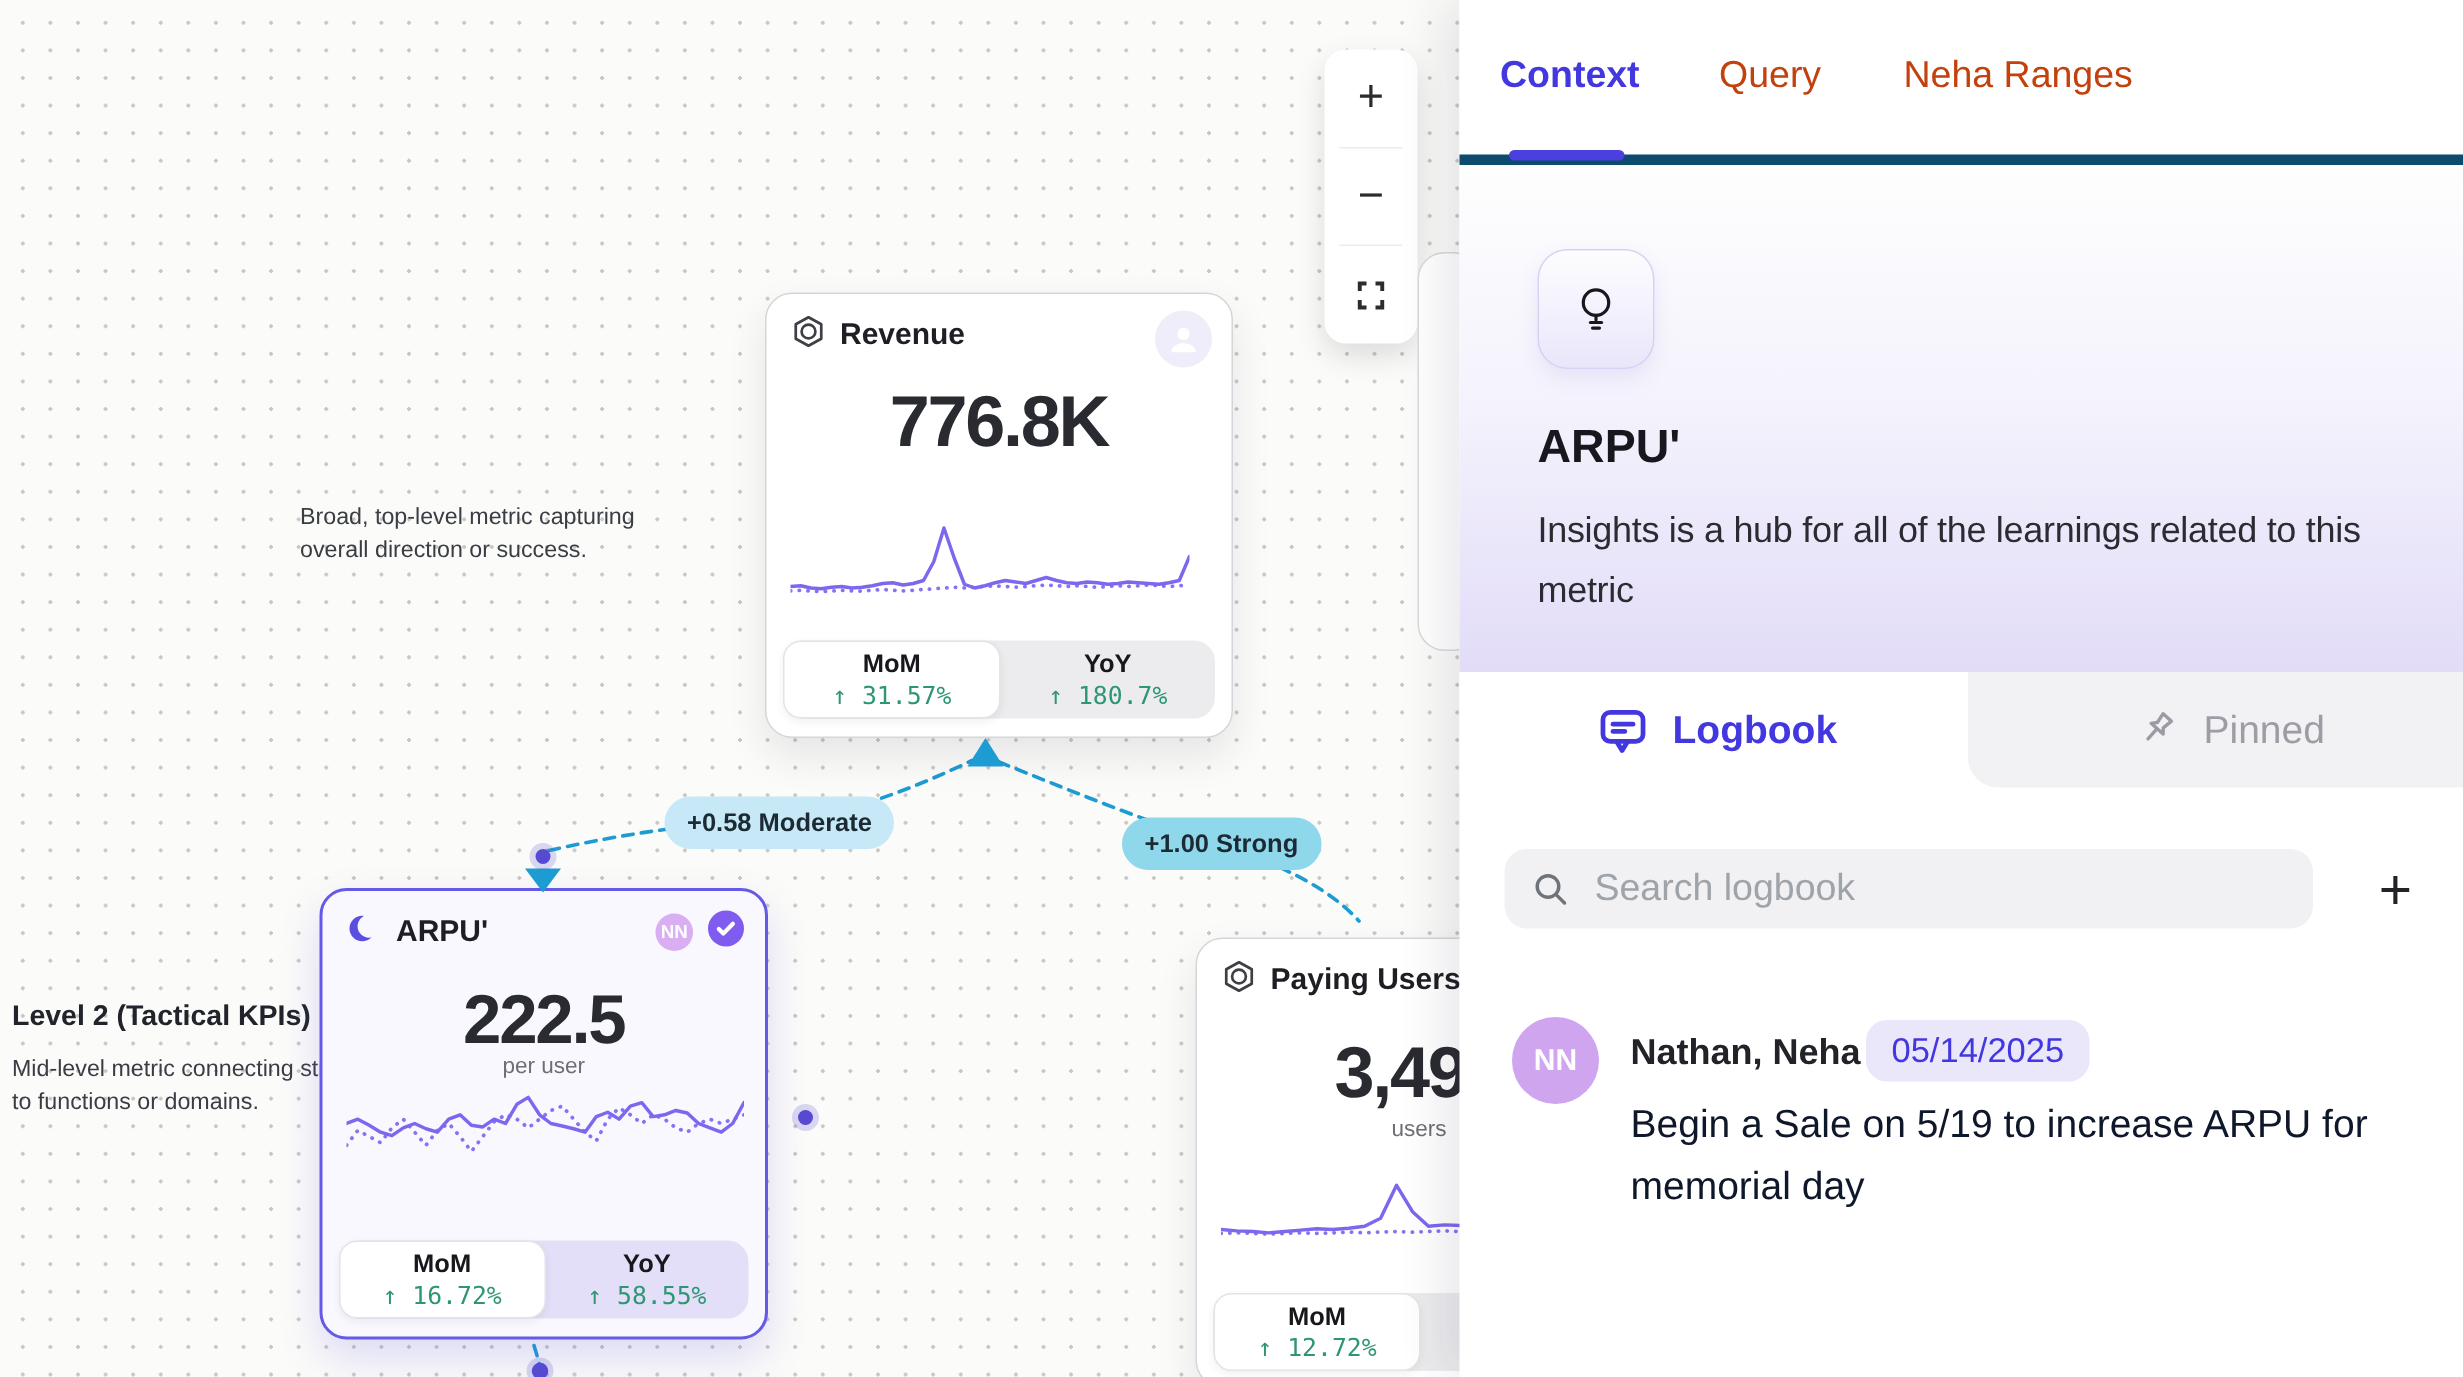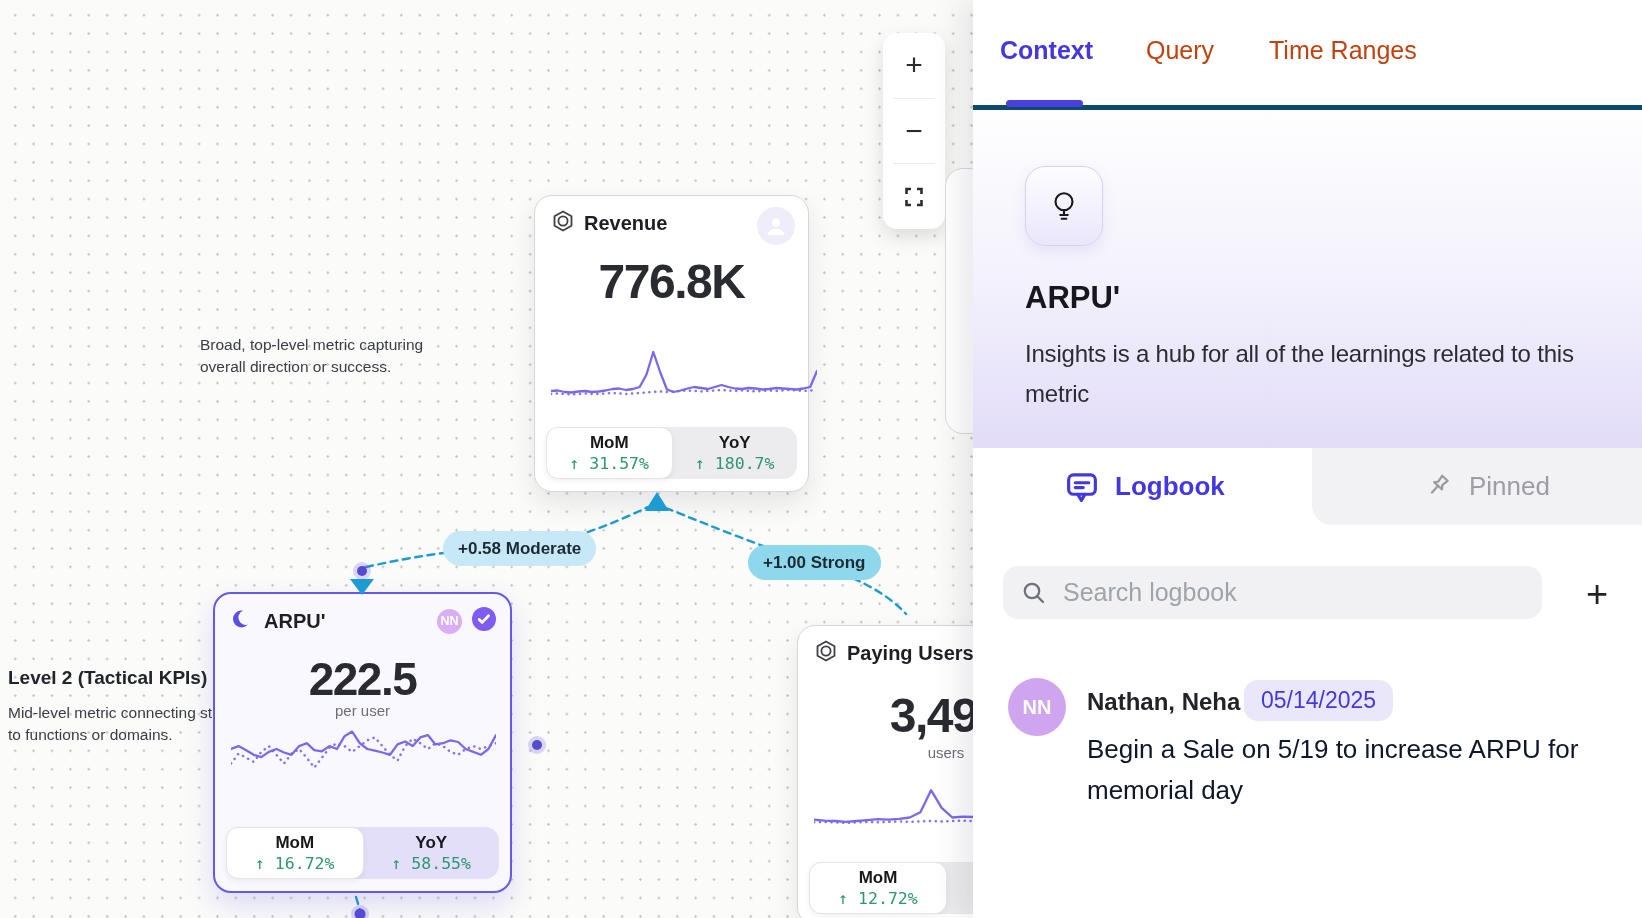--- a/index.html
+++ b/index.html
@@ -66,21 +66,21 @@
     font-size:30px; font-weight:500; color:#2c2c30; cursor:pointer; }
   .zoom-divider { height:1px; background:#ebebed; margin:0 10px; }
 
   .hidden-card-sliver { position:absolute; left:945px; top:168px; width:42px; height:266px; z-index:7;
     background:#fff; border:1px solid #d9d9db; border-radius:18px; }
 
   
   .panel { position:absolute; left:973px; top:0; width:669px; height:918px; z-index:8;
     background:#ffffff; box-shadow:-12px 0 28px rgba(40,40,70,0.10); }
   .tabbar { position:absolute; top:0; left:0; right:0; height:110px; background:#fff;
-    border-bottom:5px solid #0c4a6e; }
+    border-bottom:7px solid #0c4a6e; }
   .tab { position:absolute; top:36px; font-size:25px; font-weight:500; color:#c2410c; cursor:pointer; }
   .tab.active { color:#4338e0; font-weight:700; }
   .tab-underline { position:absolute; top:100px; left:33px; width:77px; height:7px;
     border-radius:4px; background:#4b3fe0; }
 
   .hero { position:absolute; top:110px; left:0; right:0; height:338px;
     background:linear-gradient(180deg,#fefefe 0%,#f4f2fc 48%,#e2dcf8 100%); }
   .hero-tile { position:absolute; left:52px; top:56px; width:78px; height:80px; border-radius:20px;
     background:linear-gradient(180deg,#fdfdff,#eae6fb); border:1px solid #d7d1f4;
     box-shadow:0 6px 14px rgba(90,80,200,0.10); display:flex; align-items:center; justify-content:center; }
@@ -130,21 +130,21 @@
     <h3>Level 2 (Tactical KPIs)</h3>
     <p>Mid-level metric connecting strategy to functions or domains.</p>
   </div>
 
   <svg class="edge-layer" style="z-index:2;">
     <path class="edge-path" d="M 366 567 C 415 556, 462 549, 505 548 C 556 547, 606 527, 648 507"></path>
     <path class="edge-path" d="M 666 508 C 706 524, 762 547, 804 560 C 856 576, 888 594, 906 614"></path>
     <path class="edge-path" d="M 356 897 C 358 904, 360 909, 360 913"></path>
   </svg>
 
-  <div class="card" style="left:534px; top:195px; width:275px; height:297px;">
+  <div class="card" style="left:510px; top:195px; width:312px; height:297px;">
     <div class="card-header">
       <span>
         <svg width="24" height="24" viewBox="0 0 24 24" fill="none" stroke="#3f3f46" stroke-width="1.8" stroke-linejoin="round">
           <polygon points="12,2.5 20.5,7.2 20.5,16.8 12,21.5 3.5,16.8 3.5,7.2"></polygon>
           <circle cx="12" cy="12" r="4.6"></circle>
         </svg>
       </span>
       <span class="card-title">Revenue</span>
       <span class="header-spacer"></span>
       <span class="avatar-chip">
@@ -266,21 +266,21 @@
     </div>
   </div>
 
   <div class="hidden-card-sliver"></div>
 
   <div class="panel">
 
     <div class="tabbar">
       <div class="tab active" style="left:27px;">Context</div>
       <div class="tab" style="left:173px;">Query</div>
-      <div class="tab" style="left:296px;">Time Ranges</div>
+      <div class="tab" style="left:296px;">Neha Ranges</div>
       <div class="tab-underline"></div>
     </div>
 
     <div class="hero">
       <div class="hero-tile">
         <svg width="36" height="36" viewBox="0 0 34 34" fill="none" stroke="#17171c" stroke-width="2" stroke-linecap="round">
           <circle cx="17" cy="13" r="8"></circle>
           <path d="M17 21 v3"></path>
           <path d="M13.5 25.5 h7"></path>
           <path d="M14.8 29 h4.4"></path>

